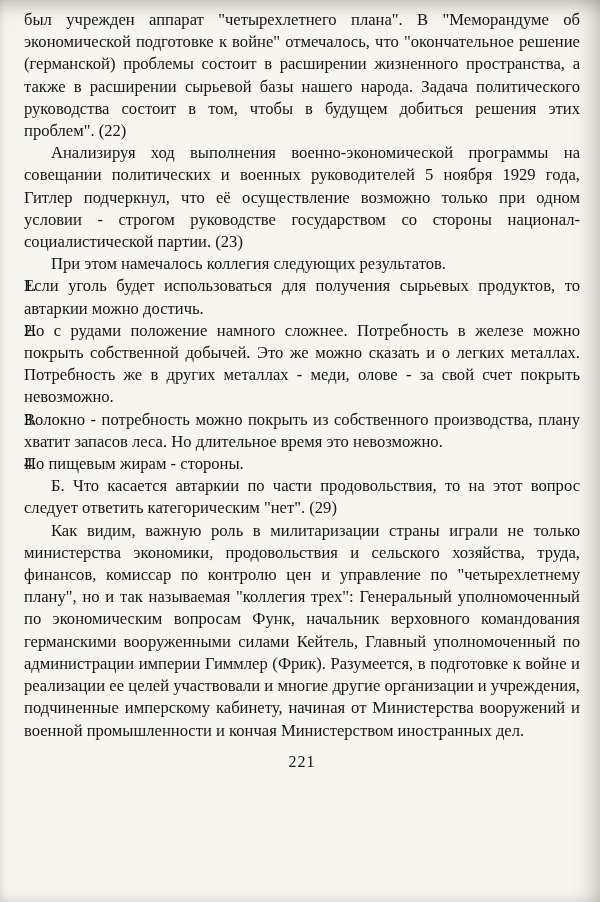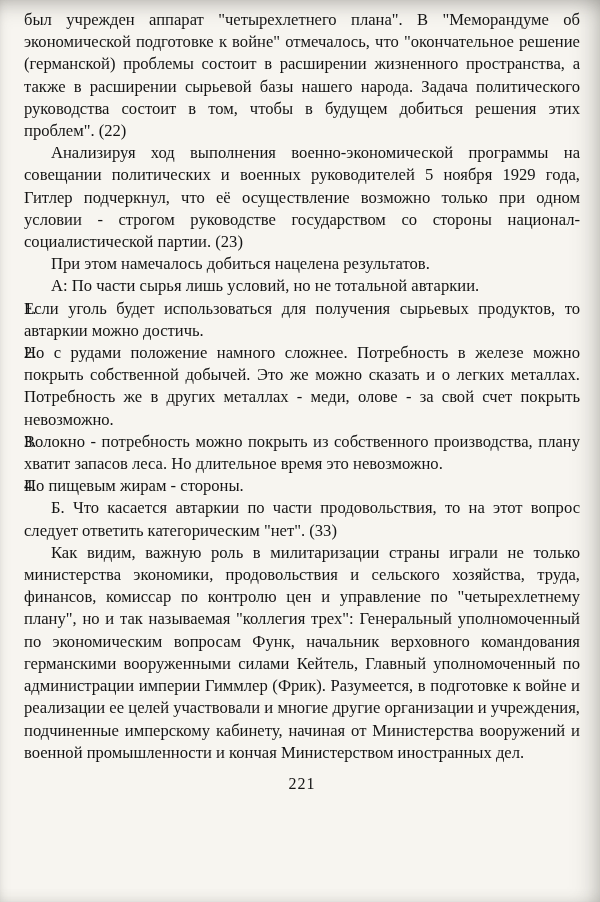--- a/index.html
+++ b/index.html
@@ -56,23 +56,22 @@
     letter-spacing: 1px;
   }
 </style>
 </head>
 <body>
 
 <div class="page">
   <div class="text-block">
       <p class="para">был учрежден аппарат "четырехлетнего плана". В "Меморандуме об экономической подготовке к войне" отмечалось, что "окончательное решение (германской) проблемы состоит в расширении жизненного пространства, а также в расширении сырьевой базы нашего народа. Задача политического руководства состоит в том, чтобы в будущем добиться решения этих проблем". (22)</p>
       <p class="para indent">Анализируя ход выполнения военно-экономической программы на совещании политических и военных руководителей 5 ноября 1929 года, Гитлер подчеркнул, что её осуществление возможно только при одном условии - строгом руководстве государством со стороны национал-социалистической партии. (23)</p>
-      <p class="para indent">При этом намечалось добиться нацелена результатов.</p>
-      <p class="para indent">А: По части сырья лишь условий, но не тотальной автаркии.</p>
+      <p class="para indent">При этом намечалось коллегия следующих результатов.</p>
       <p class="list-item"><span class="marker">1.</span><span>Если уголь будет использоваться для получения сырьевых продуктов, то автаркии можно достичь.</span></p>
       <p class="list-item"><span class="marker">2.</span><span>Но с рудами положение намного сложнее. Потребность в железе можно покрыть собственной добычей. Это же можно сказать и о легких металлах. Потребность же в других металлах - меди, олове - за свой счет покрыть невозможно.</span></p>
       <p class="list-item"><span class="marker">3.</span><span>Волокно - потребность можно покрыть из собственного производства, плану хватит запасов леса. Но длительное время это невозможно.</span></p>
       <p class="list-item"><span class="marker">4.</span><span>По пищевым жирам - стороны.</span></p>
-      <p class="para indent">Б. Что касается автаркии по части продовольствия, то на этот вопрос следует ответить категорическим "нет". (33)</p>
+      <p class="para indent">Б. Что касается автаркии по части продовольствия, то на этот вопрос следует ответить категорическим "нет". (29)</p>
       <p class="para indent">Как видим, важную роль в милитаризации страны играли не только министерства экономики, продовольствия и сельского хозяйства, труда, финансов, комиссар по контролю цен и управление по "четырехлетнему плану", но и так называемая "коллегия трех": Генеральный уполномоченный по экономическим вопросам Функ, начальник верховного командования германскими вооруженными силами Кейтель, Главный уполномоченный по администрации империи Гиммлер (Фрик). Разумеется, в подготовке к войне и реализации ее целей участвовали и многие другие организации и учреждения, подчиненные имперскому кабинету, начиная от Министерства вооружений и военной промышленности и кончая Министерством иностранных дел.</p>
     </div>
   <div class="page-number">221</div>
 </div>
 
 </body></html>

